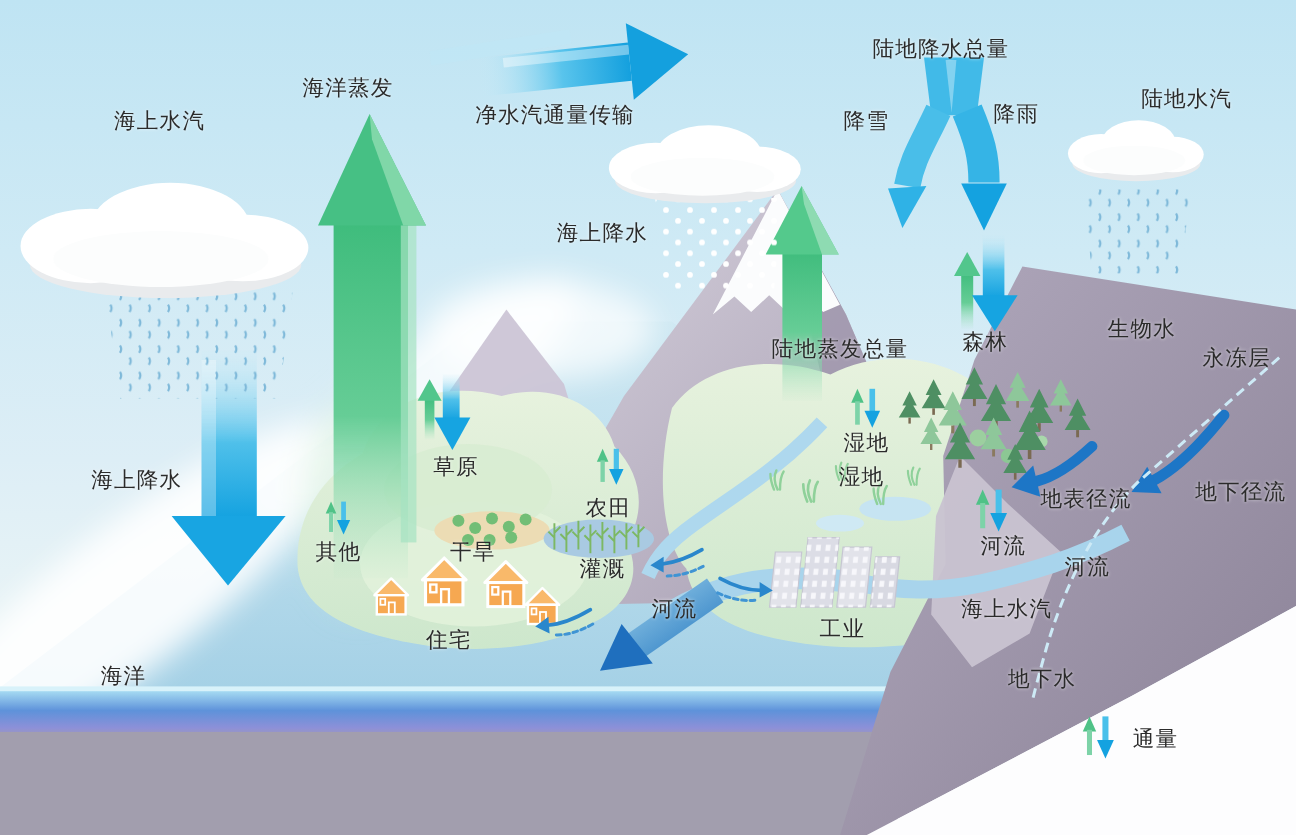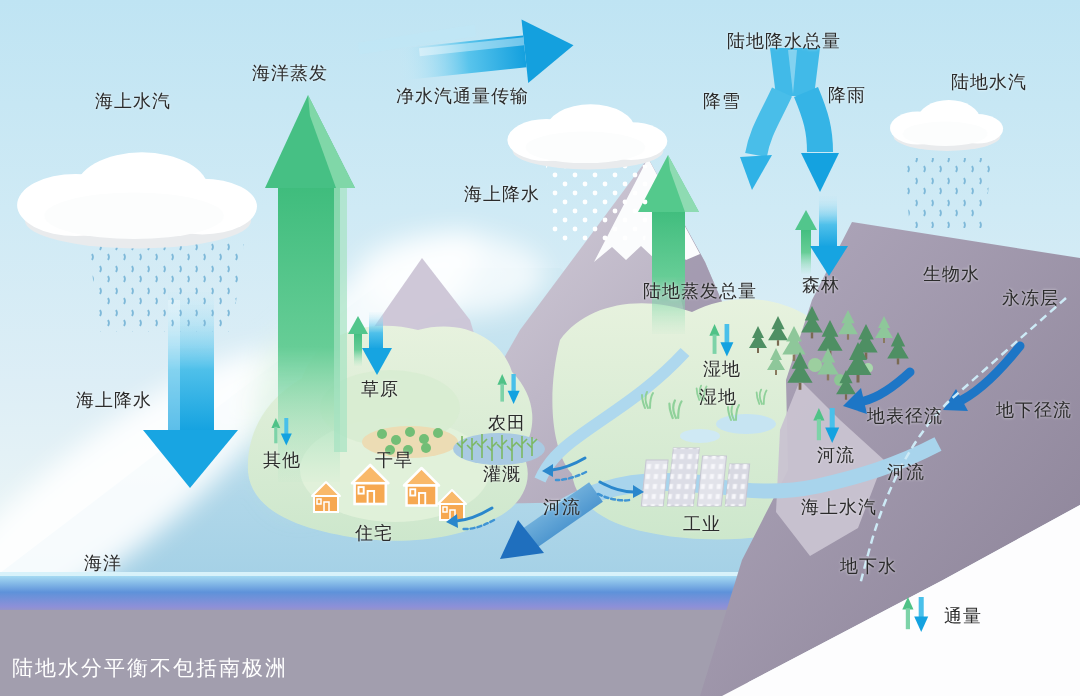--- a/index.html
+++ b/index.html
@@ -351,15 +351,14 @@
 <div class="lbl" style="left:483px;top:465px">灌溉</div>
 <div class="lbl" style="left:543px;top:498px">河流</div>
 <div class="lbl" style="left:817px;top:446px">河流</div>
 <div class="lbl" style="left:887px;top:463px">河流</div>
 <div class="lbl" style="left:355px;top:524px">住宅</div>
 <div class="lbl" style="left:683px;top:515px">工业</div>
 <div class="lbl" style="left:801px;top:498px">海上水汽</div>
 <div class="lbl" style="left:84px;top:554px">海洋</div>
 <div class="lbl" style="left:840px;top:557px">地下水</div>
 <div class="lbl" style="left:944px;top:607px">通量</div>
-<div class="cap" style="left:12px;top:657px">陆地水分平衡不包括南极洲</div>
 
 </div>
 
 </body></html>

